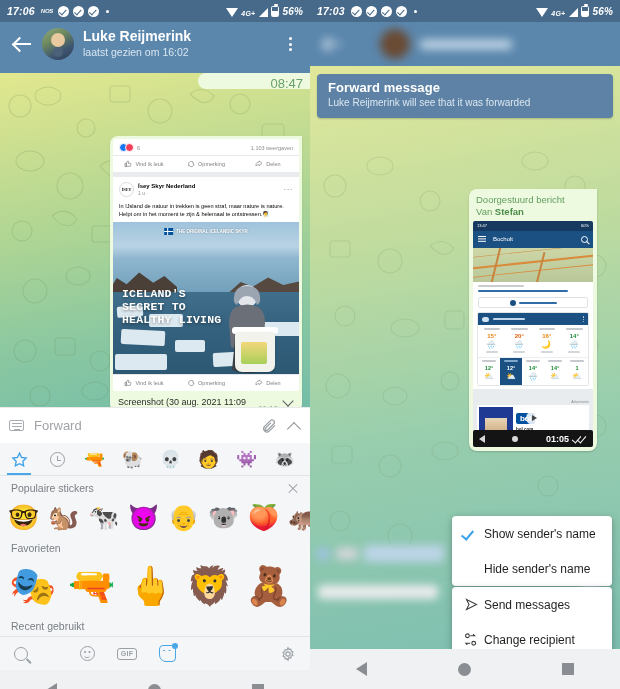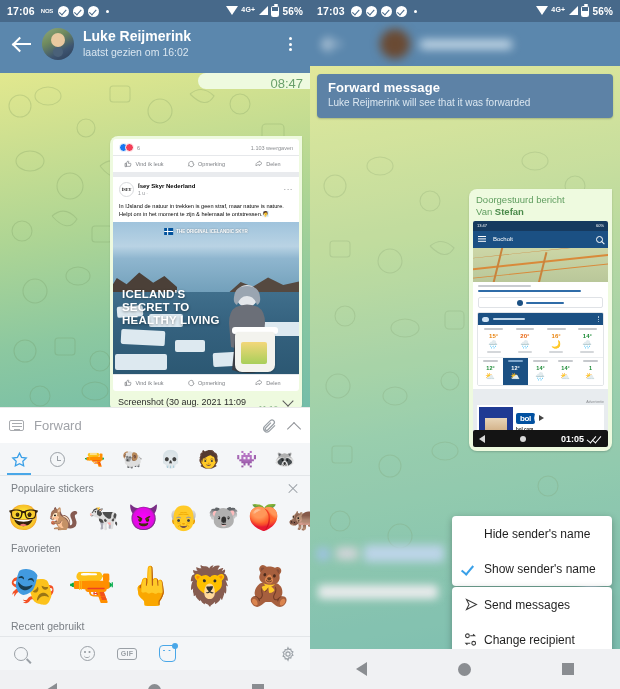--- a/index.html
+++ b/index.html
@@ -3,29 +3,29 @@
 <meta charset="utf-8">
 <style>
   * { box-sizing: border-box; margin:0; padding:0; }
   html,body { width:620px; height:689px; overflow:hidden; background:#fff;
     font-family:"Liberation Sans", sans-serif; }
   .screens { display:flex; width:620px; height:689px; }
   .phone { position:relative; width:310px; height:689px; overflow:hidden; background:#fff; }
 
   
   .statusbar { height:22px; background:#47698a; display:flex; align-items:center;
-    padding:0 7px; color:#fff; font-size:10px; font-weight:bold; letter-spacing:.2px; }
+    padding:0 7px; color:#fff; font-size:10px; font-weight:bold; letter-spacing:.2px;font-style:italic; }
   .sb-time { margin-right:6px; font-size:10.5px; }
   .sb-nos { font-size:6px; font-weight:bold; letter-spacing:-.3px; margin-right:5px; opacity:.95;}
   .sb-check { width:11px; height:11px; border-radius:50%; background:#fff; margin-right:4px;
      position:relative; display:inline-block; }
   .sb-check:after { content:""; position:absolute; left:3px; top:2.5px; width:3px; height:5.5px;
      border:solid #47698a; border-width:0 1.6px 1.6px 0; transform:rotate(42deg); }
   .sb-dot { width:3px;height:3px;border-radius:50%;background:#fff;margin-left:3px; }
-  .sb-right { margin-left:auto; display:flex; align-items:flex-start; gap:3px; }
+  .sb-right { margin-left:auto; display:flex; align-items:flex-end; gap:3px; }
   .sb-4g { font-size:7px; vertical-align:super; }
   .wifi { width:12px;height:9px; position:relative; }
   .wifi:before{content:"";position:absolute;left:0;top:0;width:0;height:0;
     border-left:6px solid transparent;border-right:6px solid transparent;border-top:9px solid #fff;}
   .sig { width:10px;height:9px; position:relative;}
   .sig:before{content:"";position:absolute;right:0;bottom:0;width:0;height:0;
     border-left:9px solid transparent;border-bottom:9px solid #fff;}
   .batt { width:8px;height:11px;border:1.4px solid #fff;border-radius:1.5px;position:relative;
     background:linear-gradient(to top,#fff 56%,transparent 56%); }
   .batt:before{content:"";position:absolute;left:2px;top:-3px;width:4px;height:2px;background:#fff;border-radius:1px;}
@@ -91,21 +91,21 @@
   .ice-flag b:before{content:"";position:absolute;left:2.5px;top:0;width:1.6px;height:6.5px;background:#fff;}
   .ice-flag b:after{content:"";position:absolute;left:0;top:2.4px;width:9px;height:1.6px;background:#fff;}
   .mount{position:absolute;left:-6px;top:46px;width:70px;height:26px;background:#4b4038;
      clip-path:polygon(0 100%,14% 38%,28% 62%,46% 16%,66% 56%,82% 30%,100% 72%,100% 100%);}
   .mount2{position:absolute;right:-4px;top:50px;width:76px;height:22px;background:#554940;
      clip-path:polygon(0 100%,18% 44%,34% 66%,54% 24%,74% 58%,100% 38%,100% 100%);}
   .lagoon{position:absolute;left:0;right:0;top:70px;bottom:0;
      background:linear-gradient(#406f8c 0%,#35627f 40%,#2c5873 100%);}
   .berg{position:absolute;background:#dde9f0;border-radius:2px;}
   .fb-overlay-txt{position:absolute;left:9px;top:66px;color:#fff;font-size:11.5px;font-weight:bold;
-     line-height:1.12;letter-spacing:.2px;text-shadow:0 1px 3px rgba(0,0,0,.45);}
+     line-height:1.12;letter-spacing:.2px;text-shadow:0 1px 3px rgba(0,0,0,.45);font-family:Liberation Mono, monospace;}
   .lady{position:absolute;right:22px;bottom:0;width:58px;height:96px;}
   .tub{position:absolute;left:16px;bottom:2px;width:40px;height:40px;background:#f3f3ee;
      border-radius:4px 4px 7px 7px;box-shadow:0 1px 2px rgba(0,0,0,.25);}
   .tub-lid{position:absolute;left:13px;bottom:40px;width:46px;height:7px;background:#fff;border-radius:3px;}
   .tub-img{position:absolute;left:22px;bottom:10px;width:26px;height:22px;
      background:linear-gradient(#f3d77a,#a8cf5a);border-radius:2px;}
   .fb-bottom{display:flex;align-items:center;padding:2px 2px 1px;}
   .fb-name{font-size:9px;color:#2b2b2b;white-space:nowrap;overflow:hidden;flex:1;padding-left:3px;}
   .chev-btn{width:18px;height:18px;border-radius:50%;display:flex;align-items:center;justify-content:center;
      flex:0 0 18px;}
@@ -178,21 +178,21 @@
   .r-ab-av{width:30px;height:30px;border-radius:50%;background:#6a4a33;margin-left:28px;}
   .r-ab-l1{width:92px;height:9px;background:#c9dcea;border-radius:3px;margin-left:10px;}
   .r-chat{position:relative;flex:1;overflow:hidden;
      background:linear-gradient(170deg,#dfe68f 0%,#b9d894 30%,#8ec9a4 60%,#6fb7a8 100%);}
   .r-dim{position:absolute;inset:0;background:rgba(255,255,255,.10);}
   .fwd-banner{position:absolute;left:7px;right:7px;top:8px;height:44px;background:#5d82a6;
      border-radius:4px;padding:6px 11px;color:#fff;box-shadow:0 1px 2px rgba(0,0,0,.2);}
   .fwd-t{font-size:13px;font-weight:bold;letter-spacing:.1px;}
   .fwd-s{font-size:10px;color:#dbe7f1;margin-top:2px;}
 
-  .fwd-card{position:absolute;left:159px;top:123px;width:143px;background:#eefadf;
+  .fwd-card{position:absolute;left:159px;top:123px;width:128px;background:#eefadf;
      border-radius:8px 0 8px 8px;padding:5px 4px 4px;box-shadow:0 1px 2px rgba(0,0,0,.18);}
   .fwd-from{font-size:9.5px;color:#5f9d5f;line-height:1.25;padding:0 3px 3px;}
   .fwd-from b{color:#4a8a4a;}
   .ss{background:#fff;border-radius:2px;overflow:hidden;}
   .ss-status{height:10px;background:#163a5f;display:flex;align-items:center;padding:0 4px;
      font-size:4px;color:#fff;}
   .ss-status .r{margin-left:auto;}
   .ss-bar{height:17px;background:#1b5083;display:flex;align-items:center;padding:0 5px;color:#fff;}
   .ham{width:8px;height:6px;position:relative;}
   .ham:before{content:"";position:absolute;left:0;top:0;width:8px;height:1.1px;background:#fff;
@@ -728,28 +728,28 @@
       <div class="r-blurbody">
         <i class="rb-wh" style="left:6px;top:6px;width:14px;height:14px;border-radius:50%;background:#9fc3e0"></i>
         <i class="rb-wh" style="left:26px;top:6px;width:22px;height:13px;background:#cfd4d7"></i>
         <i class="rb-wh" style="left:54px;top:4px;width:80px;height:17px;background:#bcd4e8"></i>
         <i class="rb-wh" style="left:8px;top:44px;width:120px;height:14px;"></i>
         <i class="rb-wh" style="left:270px;top:42px;width:22px;height:22px;border-radius:50%;background:#c7dcee"></i>
       </div>
 
       <div class="ctxgroup ctx1">
         <div class="ctxitem">
-          <span class="ctx-ic"></span>
-          <span>Hide sender's name</span>
-        </div>
-        <div class="ctxitem">
           <span class="ctx-ic">
               <i class="chk"></i>
             </span>
           <span>Show sender's name</span>
+        </div>
+        <div class="ctxitem">
+          <span class="ctx-ic"></span>
+          <span>Hide sender's name</span>
         </div>
       </div>
 
       <div class="ctxgroup ctx2">
         <div class="ctxitem">
           <span class="ctx-ic">
             <svg viewBox="0 0 24 24" width="15" height="15" fill="none" stroke="#3c3c3c" stroke-width="1.7">
                 <path d="M4 4l16 8-16 8 4-8z"></path>
               </svg>
           </span>

